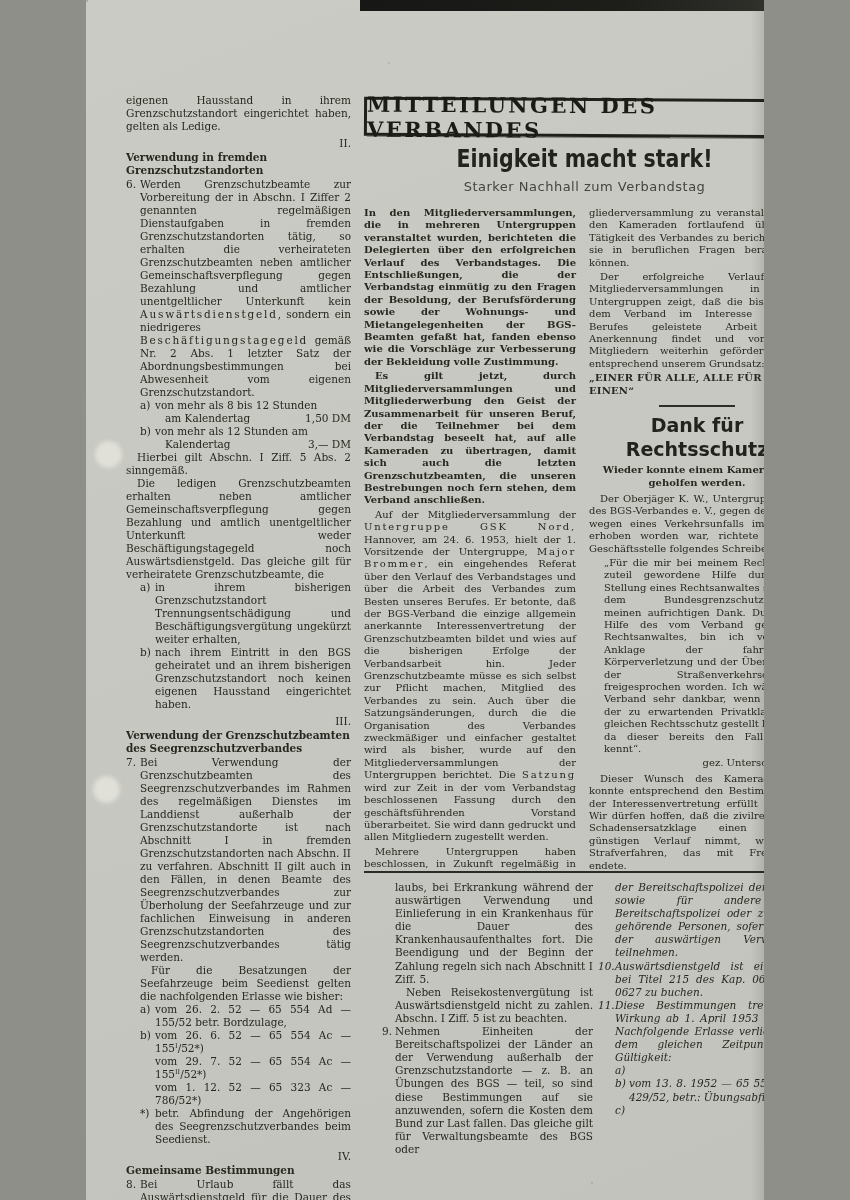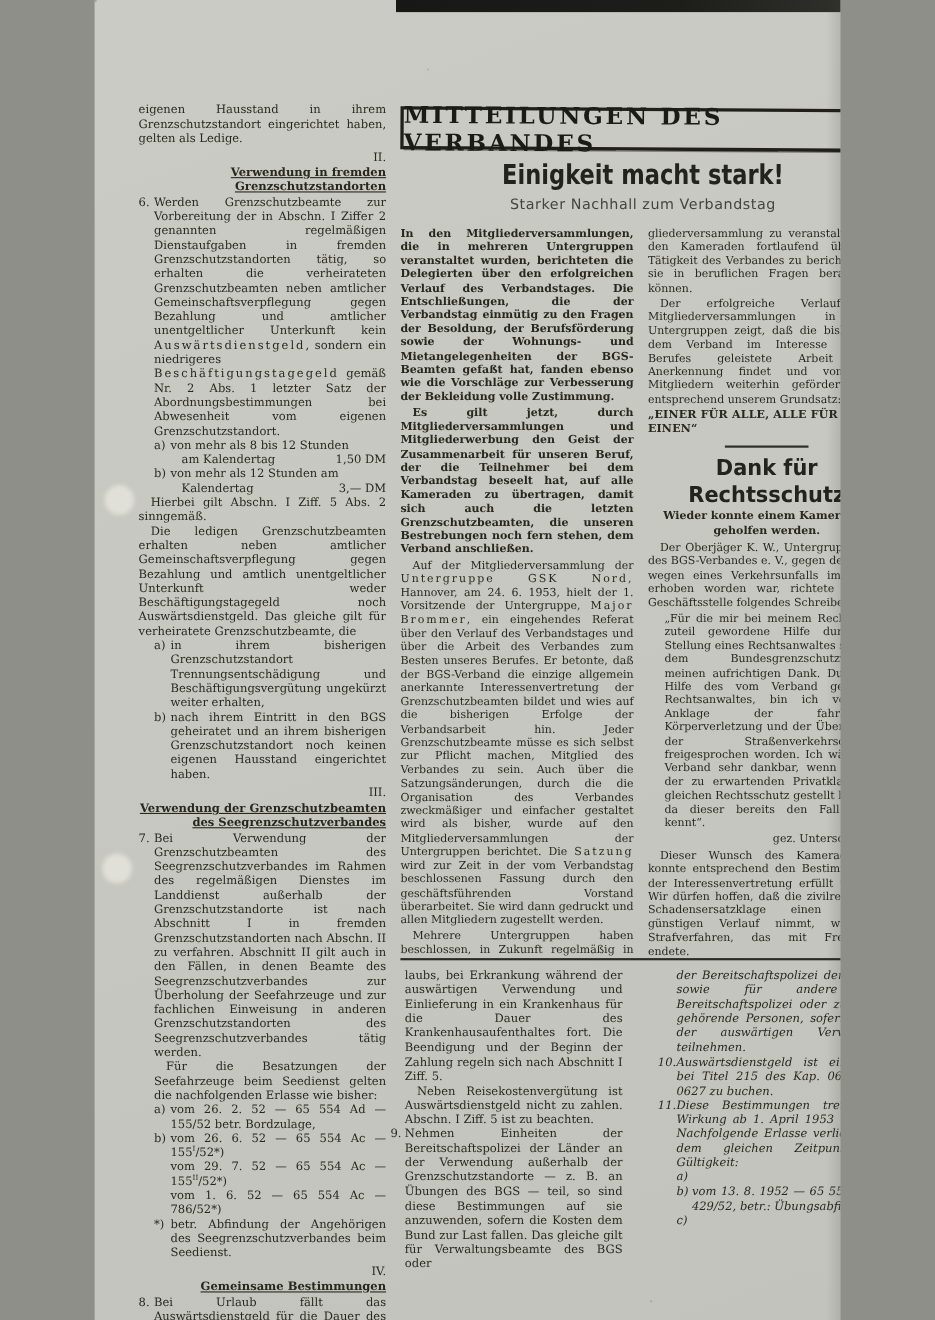--- a/index.html
+++ b/index.html
@@ -22,21 +22,21 @@
   .right-edge{position:absolute;right:0;top:0;width:13px;height:100%;
               background:linear-gradient(to left,rgba(62,62,56,0.14),rgba(0,0,0,0));}
   .specks{position:absolute;left:0;top:0;width:2px;height:2px;border-radius:50%;background:rgba(80,80,72,.35);
           box-shadow:812px 42px 0 rgba(70,70,62,.3),832px 304px 0 1px rgba(70,70,62,.22),
           821px 652px 0 rgba(70,70,62,.28),841px 902px 0 1px rgba(70,70,62,.2),
           505px 1182px 0 rgba(70,70,62,.22),302px 62px 0 rgba(70,70,62,.18),828px 1120px 0 rgba(70,70,62,.25);}
 
   
   .left-col{position:absolute;left:40px;top:94px;width:225px;font-size:10.5px;line-height:13px;}
   .numeral{text-align:right;margin:4px 0 1px;}
-  .sec-heading{text-align:right;font-weight:bold;margin-bottom:1px;text-decoration:underline;}
+  .sec-heading{text-align:left;font-weight:bold;margin-bottom:1px;}
   .hang{display:flex;}
   .hang .num{flex:none;width:14px;}
   .hang .txt{flex:1;min-width:0;}
   .hang2{display:flex;padding-left:14px;}
   .hang2 .m{flex:none;width:15px;}
   .hang2 .txt{flex:1;min-width:0;}
   .rate{display:flex;padding-left:14px;}
   .rate .m{flex:none;width:15px;}
   .rate .rtxt{flex:1;min-width:0;}
   .rline2{display:flex;justify-content:space-between;padding-left:10px;}
@@ -62,21 +62,21 @@
   .short-rule{width:76px;height:2px;background:#2e2e29;margin:8px auto 6px;}
   .a2-title{font-family:"DejaVu Sans",sans-serif;font-weight:bold;font-size:20px;line-height:24px;
             text-align:center;transform:scaleX(0.95);margin:1px 0 3px;color:#23231d;}
   .a2-sub{font-weight:bold;text-align:center;margin-bottom:4px;}
   .quote{padding-left:15px;}
   .sig{text-align:right;padding-right:16px;margin:2px 0 3px;}
 
   .main-rule{position:absolute;left:278px;top:871px;width:449px;height:2px;background:#2b2b26;}
 
   
-  .bottom-left{position:absolute;left:269px;top:881px;width:211px;font-size:10.5px;line-height:13.1px;}
+  .bottom-left{position:absolute;left:296px;top:881px;width:211px;font-size:10.5px;line-height:13.1px;}
   .bottom-left .pl{padding-left:13px;}
   .bottom-right{position:absolute;left:512px;top:881px;width:212px;font-size:10.5px;line-height:13.1px;font-style:italic;}
   .bottom-right .pl{padding-left:17px;}
   .hangB{display:flex;}
   .hangB .num{flex:none;width:13px;}
   .bottom-right .hangB .num{width:17px;}
   .hangB .txt{flex:1;min-width:0;}
   .dec{display:flex;padding-left:17px;}
   .dec .m{flex:none;width:14px;}
   .dec .txt{flex:1;min-width:0;}
@@ -145,21 +145,21 @@
     <div class="hang2">
       <span class="m">b)</span>
       <div class="txt bt"><span>vom 26. 6. 52 — 65 554 Ac — 155</span><span class="sup">I</span><span>/52*)</span></div>
     </div>
     <div class="hang2">
       <span class="m"></span>
       <div class="txt bt"><span>vom 29. 7. 52 — 65 554 Ac — 155</span><span class="sup">II</span><span>/52*)</span></div>
     </div>
     <div class="hang2">
       <span class="m"></span>
-      <div class="txt bt"><span>vom 1. 6. 52 — 65 554 Ac — 786/52*)</span></div>
+      <div class="txt bt"><span>vom 1. 12. 52 — 65 323 Ac — 786/52*)</span></div>
     </div>
     <div class="hang2">
       <span class="m">*)</span>
       <div class="txt bt">betr. Abfindung der Angehörigen des Seegrenzschutzverbandes beim Seedienst.</div>
     </div>
     <div class="numeral">IV.</div>
     <div class="sec-heading">Gemeinsame Bestimmungen</div>
     <div class="hang">
       <span class="num">8.</span>
       <div class="txt bt">Bei Urlaub fällt das Auswärtsdienstgeld für die Dauer des Ur-</div>

